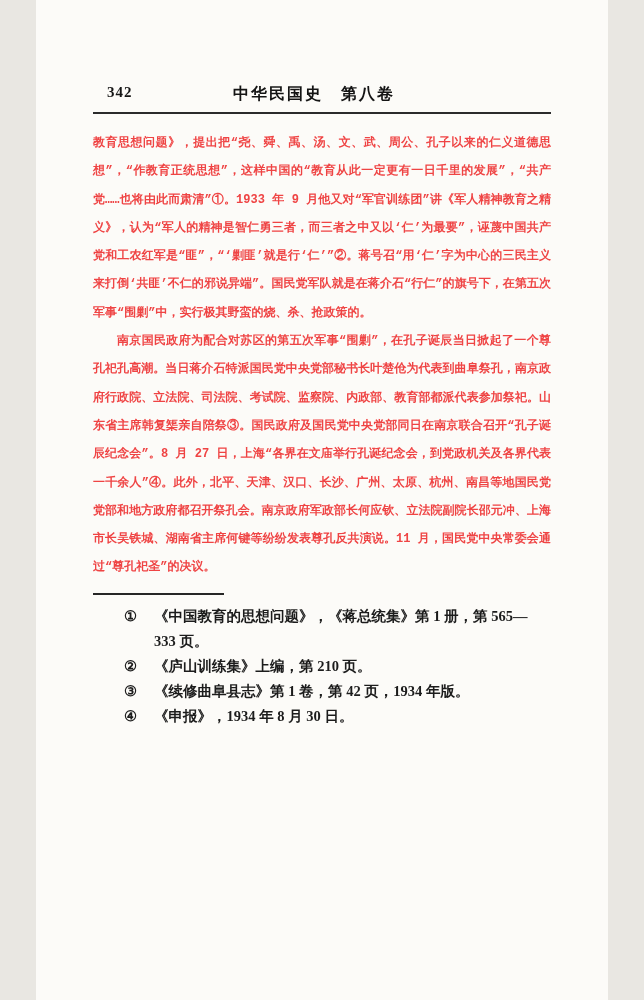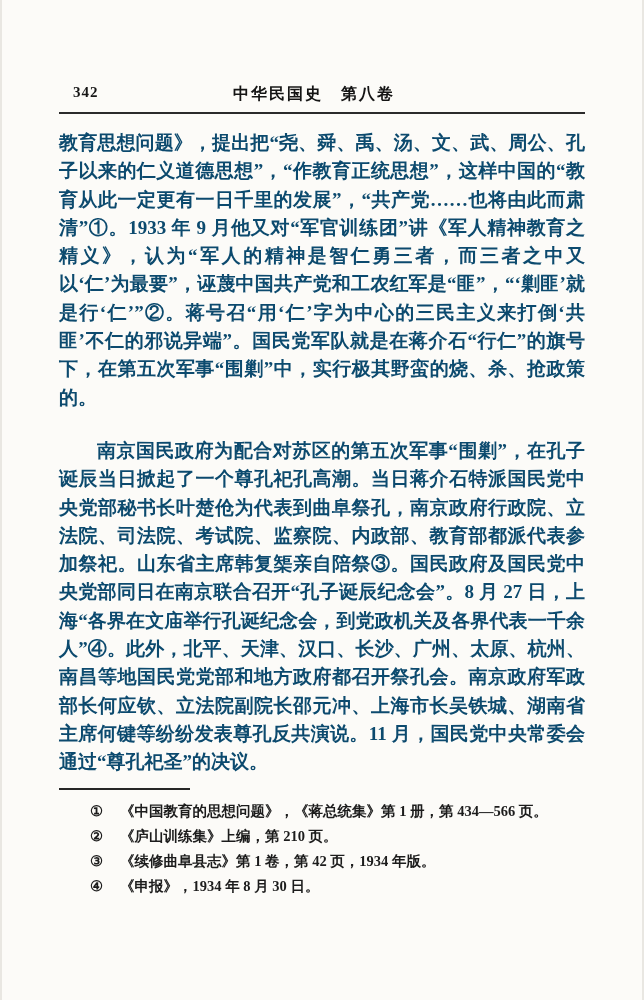--- a/index.html
+++ b/index.html
@@ -2,21 +2,21 @@
 <html><head>
 <meta charset="utf-8">
 <style>
   html, body {
     margin: 0;
     padding: 0;
     background: #e9e7e2;
   }
   .scan-page {
     position: relative;
-    width: 640px;
+    width: 572px;
     height: 1000px;
     margin: 0 auto;
     background: #fcfbf8;
     color: #1a1a1a;
     font-family: "Liberation Serif", "DejaVu Serif", serif;
     overflow: hidden;
     box-sizing: border-box;
   }
   .running-head {
     position: relative;
@@ -44,34 +44,34 @@
     color: #141414;
     white-space: pre;
   }
   .head-rule {
     margin: 6px 57px 0 57px;
     border: none;
     border-top: 2px solid #2b2b2b;
   }
   .body-text {
     margin: 15px 57px 0 57px;
-    font-size: 19px;
+    font-size: 12px;
     line-height: 28.3px;
     font-weight: 600;
     text-align: justify;
     text-justify: inter-ideograph;
-    color: #0c4a6e;
+    color: #ef4444;
+    font-family: Liberation Mono, monospace;
   }
   .body-text p {
     margin: 0;
     padding: 0;
   }
   .body-text p.indent {
     text-indent: 2em;
-    margin-top: 25px;
   }
   .footnote-rule {
     margin: 11px 0 9px 57px;
     width: 131px;
     border: none;
     border-top: 2px solid #262626;
   }
   .footnotes {
     margin: 0 60px 0 88px;
     font-size: 14.5px;
@@ -107,21 +107,21 @@
   <div class="body-text">
     <p>教育思想问题》，提出把“尧、舜、禹、汤、文、武、周公、孔子以来的仁义道德思想”，“作教育正统思想”，这样中国的“教育从此一定更有一日千里的发展”，“共产党……也将由此而肃清”①。1933 年 9 月他又对“军官训练团”讲《军人精神教育之精义》，认为“军人的精神是智仁勇三者，而三者之中又以‘仁’为最要”，诬蔑中国共产党和工农红军是“匪”，“‘剿匪’就是行‘仁’”②。蒋号召“用‘仁’字为中心的三民主义来打倒‘共匪’不仁的邪说异端”。国民党军队就是在蒋介石“行仁”的旗号下，在第五次军事“围剿”中，实行极其野蛮的烧、杀、抢政策的。</p>
     <p class="indent">南京国民政府为配合对苏区的第五次军事“围剿”，在孔子诞辰当日掀起了一个尊孔祀孔高潮。当日蒋介石特派国民党中央党部秘书长叶楚伧为代表到曲阜祭孔，南京政府行政院、立法院、司法院、考试院、监察院、内政部、教育部都派代表参加祭祀。山东省主席韩复榘亲自陪祭③。国民政府及国民党中央党部同日在南京联合召开“孔子诞辰纪念会”。8 月 27 日，上海“各界在文庙举行孔诞纪念会，到党政机关及各界代表一千余人”④。此外，北平、天津、汉口、长沙、广州、太原、杭州、南昌等地国民党党部和地方政府都召开祭孔会。南京政府军政部长何应钦、立法院副院长邵元冲、上海市长吴铁城、湖南省主席何键等纷纷发表尊孔反共演说。11 月，国民党中央常委会通过“尊孔祀圣”的决议。</p>
   </div>
 
   <hr class="footnote-rule">
 
   <div class="footnotes">
     <div class="footnote-row">
       <span class="footnote-marker">①</span>
-      <span class="footnote-text">《中国教育的思想问题》，《蒋总统集》第 1 册，第 434—566 页。</span>
+      <span class="footnote-text">《中国教育的思想问题》，《蒋总统集》第 1 册，第 565—333 页。</span>
     </div>
     <div class="footnote-row">
       <span class="footnote-marker">②</span>
       <span class="footnote-text">《庐山训练集》上编，第 210 页。</span>
     </div>
     <div class="footnote-row">
       <span class="footnote-marker">③</span>
       <span class="footnote-text">《续修曲阜县志》第 1 卷，第 42 页，1934 年版。</span>
     </div>
     <div class="footnote-row">

